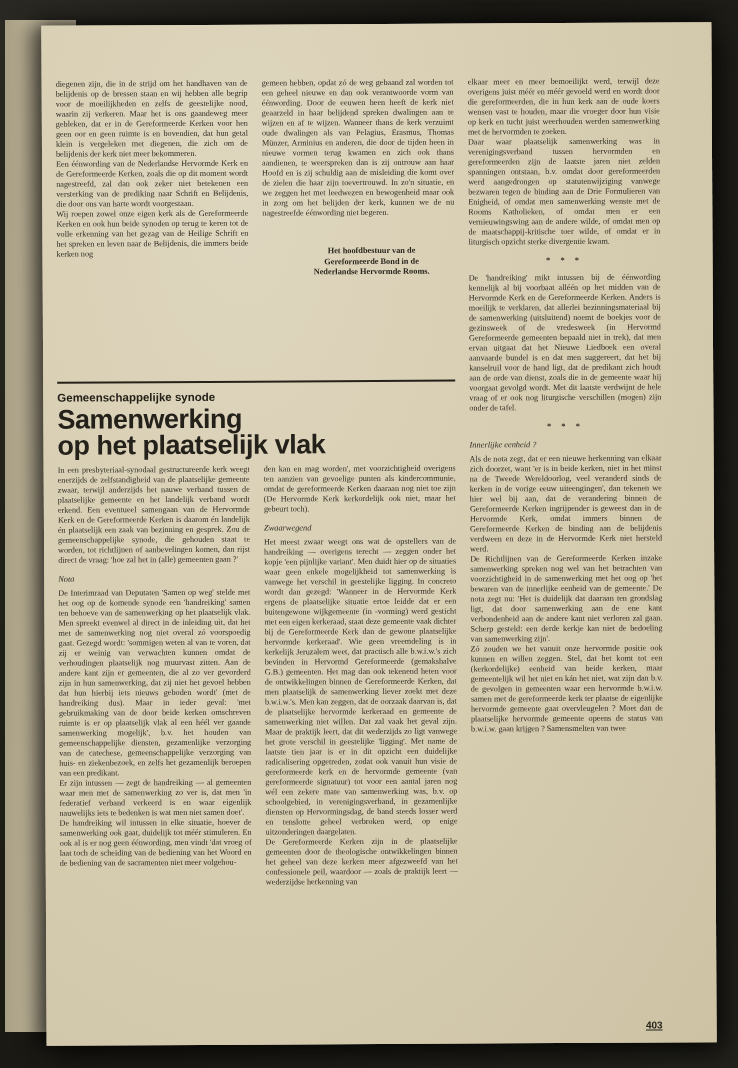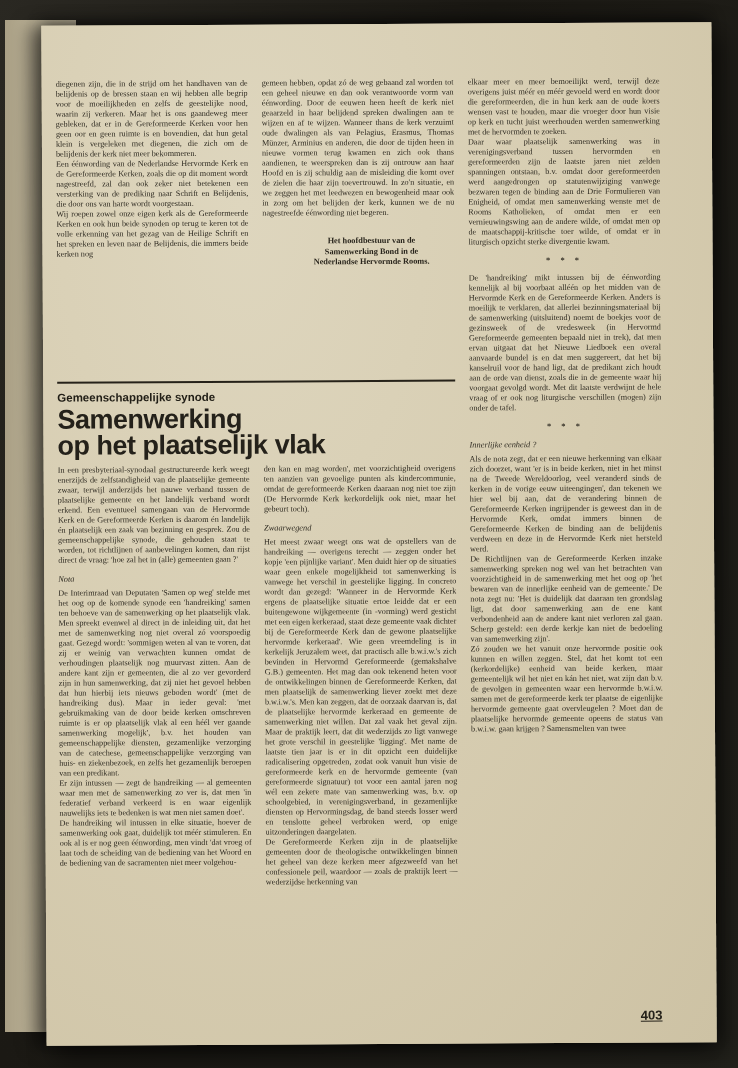--- a/index.html
+++ b/index.html
@@ -33,28 +33,28 @@
   .col{overflow:hidden;}
   .top-left{grid-row:1;grid-column:1;}
   .top-middle{grid-row:1;grid-column:2;display:flex;flex-direction:column;}
   .right-column{grid-row:1/4;grid-column:3;}
   .article-heading{grid-row:2;grid-column:1/3;border-top:2.5px solid #262219;padding-top:6px;margin-top:2px;}
   .article-col1{grid-row:3;grid-column:1;}
   .article-col2{grid-row:3;grid-column:2;}
   .para{margin:0;font-size:8.2px;line-height:10px;text-align:justify;color:#2e2a21;}
   .sub-heading{margin:9px 0 4px;font-size:8.4px;line-height:10px;font-style:italic;color:#2e2a21;}
   .sep{margin:8px 0;text-align:center;font-weight:bold;letter-spacing:4px;font-size:8.5px;color:#2e2a21;}
-  .signature{margin-top:18px;padding-left:26px;}
+  .signature{margin-top:28px;padding-left:26px;}
   .sig-line{margin:0;font-size:8.3px;line-height:10.6px;font-weight:bold;text-align:center;color:#29251c;}
   .kicker{margin:2px 0 3px;font-family:"Liberation Sans",sans-serif;font-weight:bold;font-size:11.5px;color:#211e16;}
   .title-line{margin:0;font-family:"Liberation Sans",sans-serif;font-weight:bold;font-size:27px;line-height:26px;letter-spacing:-0.5px;color:#24211a;}
   .article-heading .spacer{height:7px;}
   .page-number{
-    position:absolute;right:54px;bottom:20px;
-    font-family:"Liberation Sans",sans-serif;font-weight:bold;font-size:13px;color:#25221a;text-decoration:underline;
+    position:absolute;right:54px;bottom:12px;
+    font-family:"Liberation Sans",sans-serif;font-weight:bold;font-size:10px;color:#25221a;text-decoration:underline;
   }
 </style>
 </head>
 <body>
 
 <div class="facing-page">
   <div class="frag-col">
       <p class="frag">rat</p>
       <p class="frag">en</p>
       <p class="frag">de</p>
@@ -128,21 +128,21 @@
         <p class="para">Een éénwording van de Nederlandse Hervormde Kerk en de Gereformeerde Kerken, zoals die op dit moment wordt nagestreefd, zal dan ook zeker niet betekenen een versterking van de prediking naar Schrift en Belijdenis, die door ons van harte wordt voorgestaan.</p>
         <p class="para">Wij roepen zowel onze eigen kerk als de Gereformeerde Kerken en ook hun beide synoden op terug te keren tot de volle erkenning van het gezag van de Heilige Schrift en het spreken en leven naar de Belijdenis, die immers beide kerken nog</p>
       </div>
 
     <div class="col top-middle">
       <div>
           <p class="para">gemeen hebben, opdat zó de weg gebaand zal worden tot een geheel nieuwe en dan ook verantwoorde vorm van éénwording. Door de eeuwen heen heeft de kerk niet geaarzeld in haar belijdend spreken dwalingen aan te wijzen en af te wijzen. Wanneer thans de kerk verzuimt oude dwalingen als van Pelagius, Erasmus, Thomas Münzer, Arminius en anderen, die door de tijden heen in nieuwe vormen terug kwamen en zich ook thans aandienen, te weerspreken dan is zij ontrouw aan haar Hoofd en is zij schuldig aan de misleiding die komt over de zielen die haar zijn toevertrouwd. In zo'n situatie, en we zeggen het met leedwezen en bewogenheid maar ook in zorg om het belijden der kerk, kunnen we de nu nagestreefde éénwording niet begeren.</p>
         </div>
       <div class="signature">
           <p class="sig-line">Het hoofdbestuur van de</p>
-          <p class="sig-line">Samenwerking Bond in de</p>
+          <p class="sig-line">Gereformeerde Bond in de</p>
           <p class="sig-line">Nederlandse Hervormde Rooms.</p>
         </div>
     </div>
 
     <div class="col right-column">
         <p class="para">elkaar meer en meer bemoeilijkt werd, terwijl deze overigens juist méér en méér gevoeld werd en wordt door die gereformeerden, die in hun kerk aan de oude koers wensen vast te houden, maar die vroeger door hun visie op kerk en tucht juist weerhouden werden samenwerking met de hervormden te zoeken.</p>
         <p class="para">Daar waar plaatselijk samenwerking was in verenigingsverband tussen hervormden en gereformeerden zijn de laatste jaren niet zelden spanningen ontstaan, b.v. omdat door gereformeerden werd aangedrongen op statutenwijziging vanwege bezwaren tegen de binding aan de Drie Formulieren van Enigheid, of omdat men samenwerking wenste met de Rooms Katholieken, of omdat men er een vernieuwingswing aan de andere wilde, of omdat men op de maatschappij-kritische toer wilde, of omdat er in liturgisch opzicht sterke divergentie kwam.</p>
         <p class="sep">* * *</p>
         <p class="para">De 'handreiking' mikt intussen bij de éénwording kennelijk al bij voorbaat alléén op het midden van de Hervormde Kerk en de Gereformeerde Kerken. Anders is moeilijk te verklaren, dat allerlei bezinningsmateriaal bij de samenwerking (uitsluitend) noemt de boekjes voor de gezinsweek of de vredesweek (in Hervormd Gereformeerde gemeenten bepaald niet in trek), dat men ervan uitgaat dat het Nieuwe Liedboek een overal aanvaarde bundel is en dat men suggereert, dat het bij kanselruil voor de hand ligt, dat de predikant zich houdt aan de orde van dienst, zoals die in de gemeente waar hij voorgaat gevolgd wordt. Met dit laatste verdwijnt de hele vraag of er ook nog liturgische verschillen (mogen) zijn onder de tafel.</p>
         <p class="sep">* * *</p>

